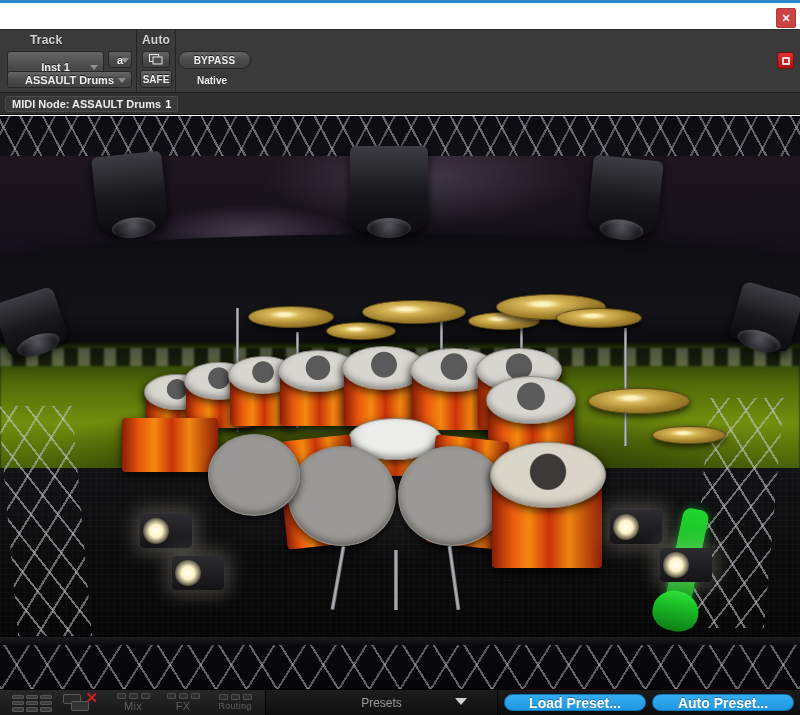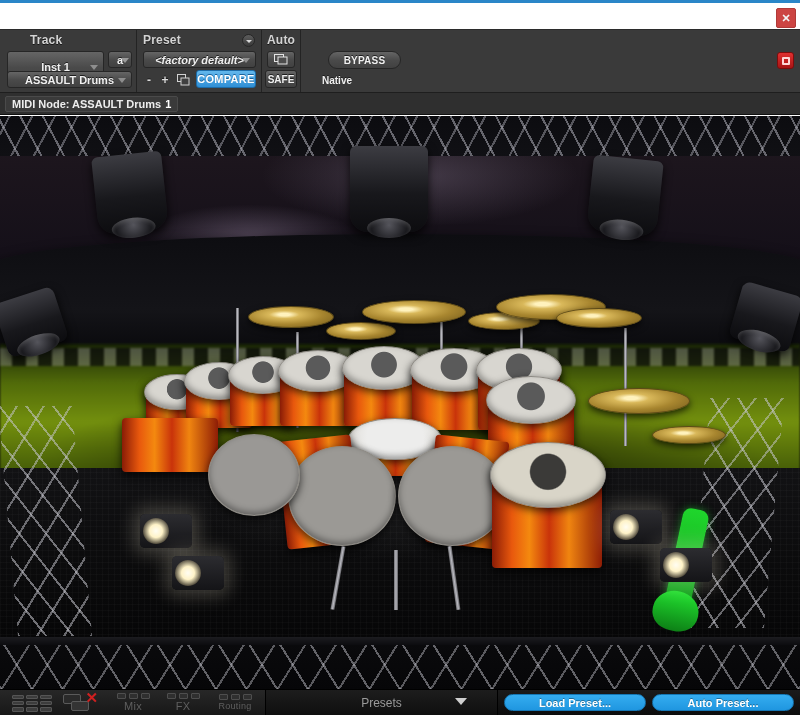--- a/index.html
+++ b/index.html
@@ -97,21 +97,21 @@
     background:linear-gradient(#63b7ec,#2f8fd6);
     border:1px solid #1d6ca8; border-radius:3px;
     color:#ffffff; font-size:11px; font-weight:bold; letter-spacing:.3px;
     display:flex; align-items:center; justify-content:center;
     text-shadow:0 -1px 0 #1b6198; cursor:pointer;
   }
 
   #auto-write { left:5px; top:21px; width:28px; height:17px; }
   #auto-safe  { left:3px; top:40px; width:32px; height:18px; font-size:10px; }
 
-  #btn-bypass { left:27px;  top:21px; width:73px; height:18px; font-size:10px; letter-spacing:.2px;border-radius:9px; }
+  #btn-bypass { left:2px;  top:21px; width:73px; height:18px; font-size:10px; letter-spacing:.2px;border-radius:9px; }
   #btn-native { left:9px;  top:41px; width:54px; height:18px; font-size:10px;
                 background:none; border:none; text-shadow:0 -1px 0 #1a1a1a; }
 
   #rec-enable {
     position:absolute; right:6px; top:22px; width:17px; height:17px;
     background:linear-gradient(#e03030,#a81515);
     border:1px solid #7d0d0d; border-radius:3px;
     display:flex; align-items:center; justify-content:center; cursor:pointer;
   }
   #rec-enable .inner{ width:8px;height:8px;border:2px solid #ffd8d8; border-radius:1px; }
@@ -315,21 +315,21 @@
     display:flex; align-items:center; justify-content:center; cursor:pointer; }
   .presets-wrap .lbl { color:#9a9a9a; font-size:12px; }
   .presets-wrap .chev { position:absolute; right:30px; top:8px;
     width:0;height:0;border-left:6px solid transparent;border-right:6px solid transparent;border-top:7px solid #cfcfcf; }
 
   .bb-right { flex:1; height:26px; display:flex; align-items:center; gap:6px; padding:0 6px; }
   .blue-btn {
     flex:1; height:17px; border-radius:9px;
     background:linear-gradient(#35adf0,#1f96e0);
     border:1px solid #1477b5;
-    color:#ffffff; font-size:11px; font-weight:bold;
+    color:#ffffff; font-size:14px; font-weight:bold;
     display:flex; align-items:center; justify-content:center;
     cursor:pointer; text-shadow:0 -1px 0 rgba(0,0,0,.35);
   }
 </style>
 </head>
 <body>
 
 <div id="app">
 
   <div class="titlebar">
@@ -354,45 +354,20 @@
           <span>a</span>
           <span class="caret"></span>
         </div>
 
         <div class="ctl" id="track-sub">
           <span>ASSAULT Drums</span>
           <span class="caret"></span>
         </div>
       </div>
 
-      <div class="hdr-col preset">
-        <div class="col-title">Preset</div>
-        <div class="preset-menu-dot"></div>
-
-        <div class="ctl" id="preset-sel">
-          <span>&lt;factory default&gt;</span>
-          <span class="caret"></span>
-        </div>
-
-        <div class="mini" id="preset-minus">
-          <span>-</span>
-        </div>
-        <div class="mini" id="preset-plus">
-          <span>+</span>
-        </div>
-        <div class="mini" id="preset-copy">
-          <svg width="13" height="12" viewBox="0 0 13 12">
-            <rect x="0.5" y="0.5" width="8" height="7" fill="none" stroke="#d2d2d2"></rect>
-            <rect x="4" y="4" width="8" height="7" fill="#3f3f3f" stroke="#d2d2d2"></rect>
-          </svg>
-        </div>
-        <div id="preset-compare">
-          <span>COMPARE</span>
-        </div>
-      </div>
 
       <div class="hdr-col auto">
         <div class="col-title">Auto</div>
 
         <div class="ctl" id="auto-write">
           <svg width="14" height="11" viewBox="0 0 14 11">
             <rect x="0.5" y="0.5" width="9" height="7" fill="none" stroke="#e4e4e4"></rect>
             <rect x="4" y="3" width="9" height="7" fill="#4d4d4d" stroke="#e4e4e4"></rect>
           </svg>
         </div>

